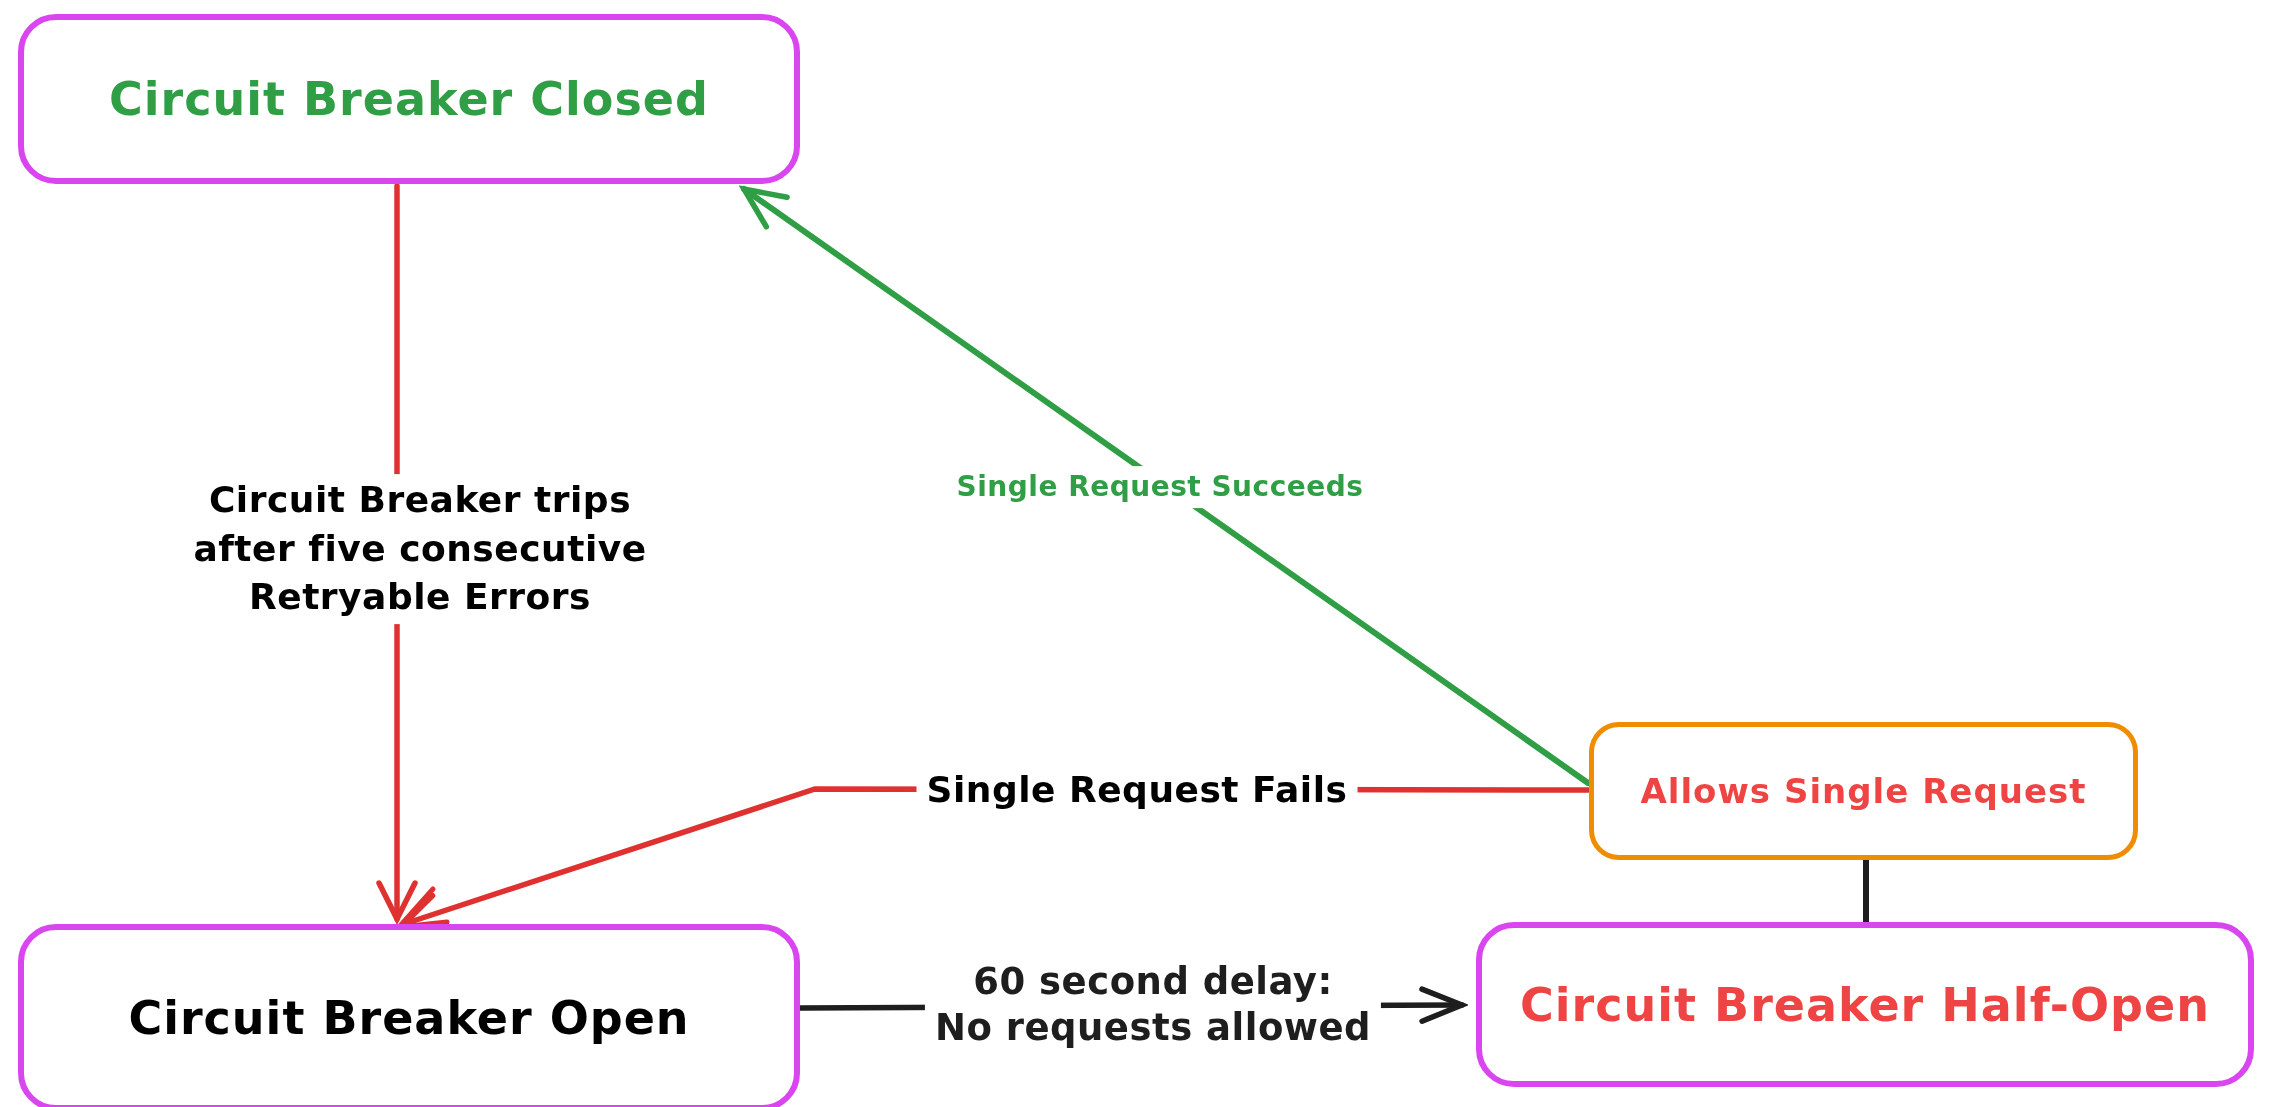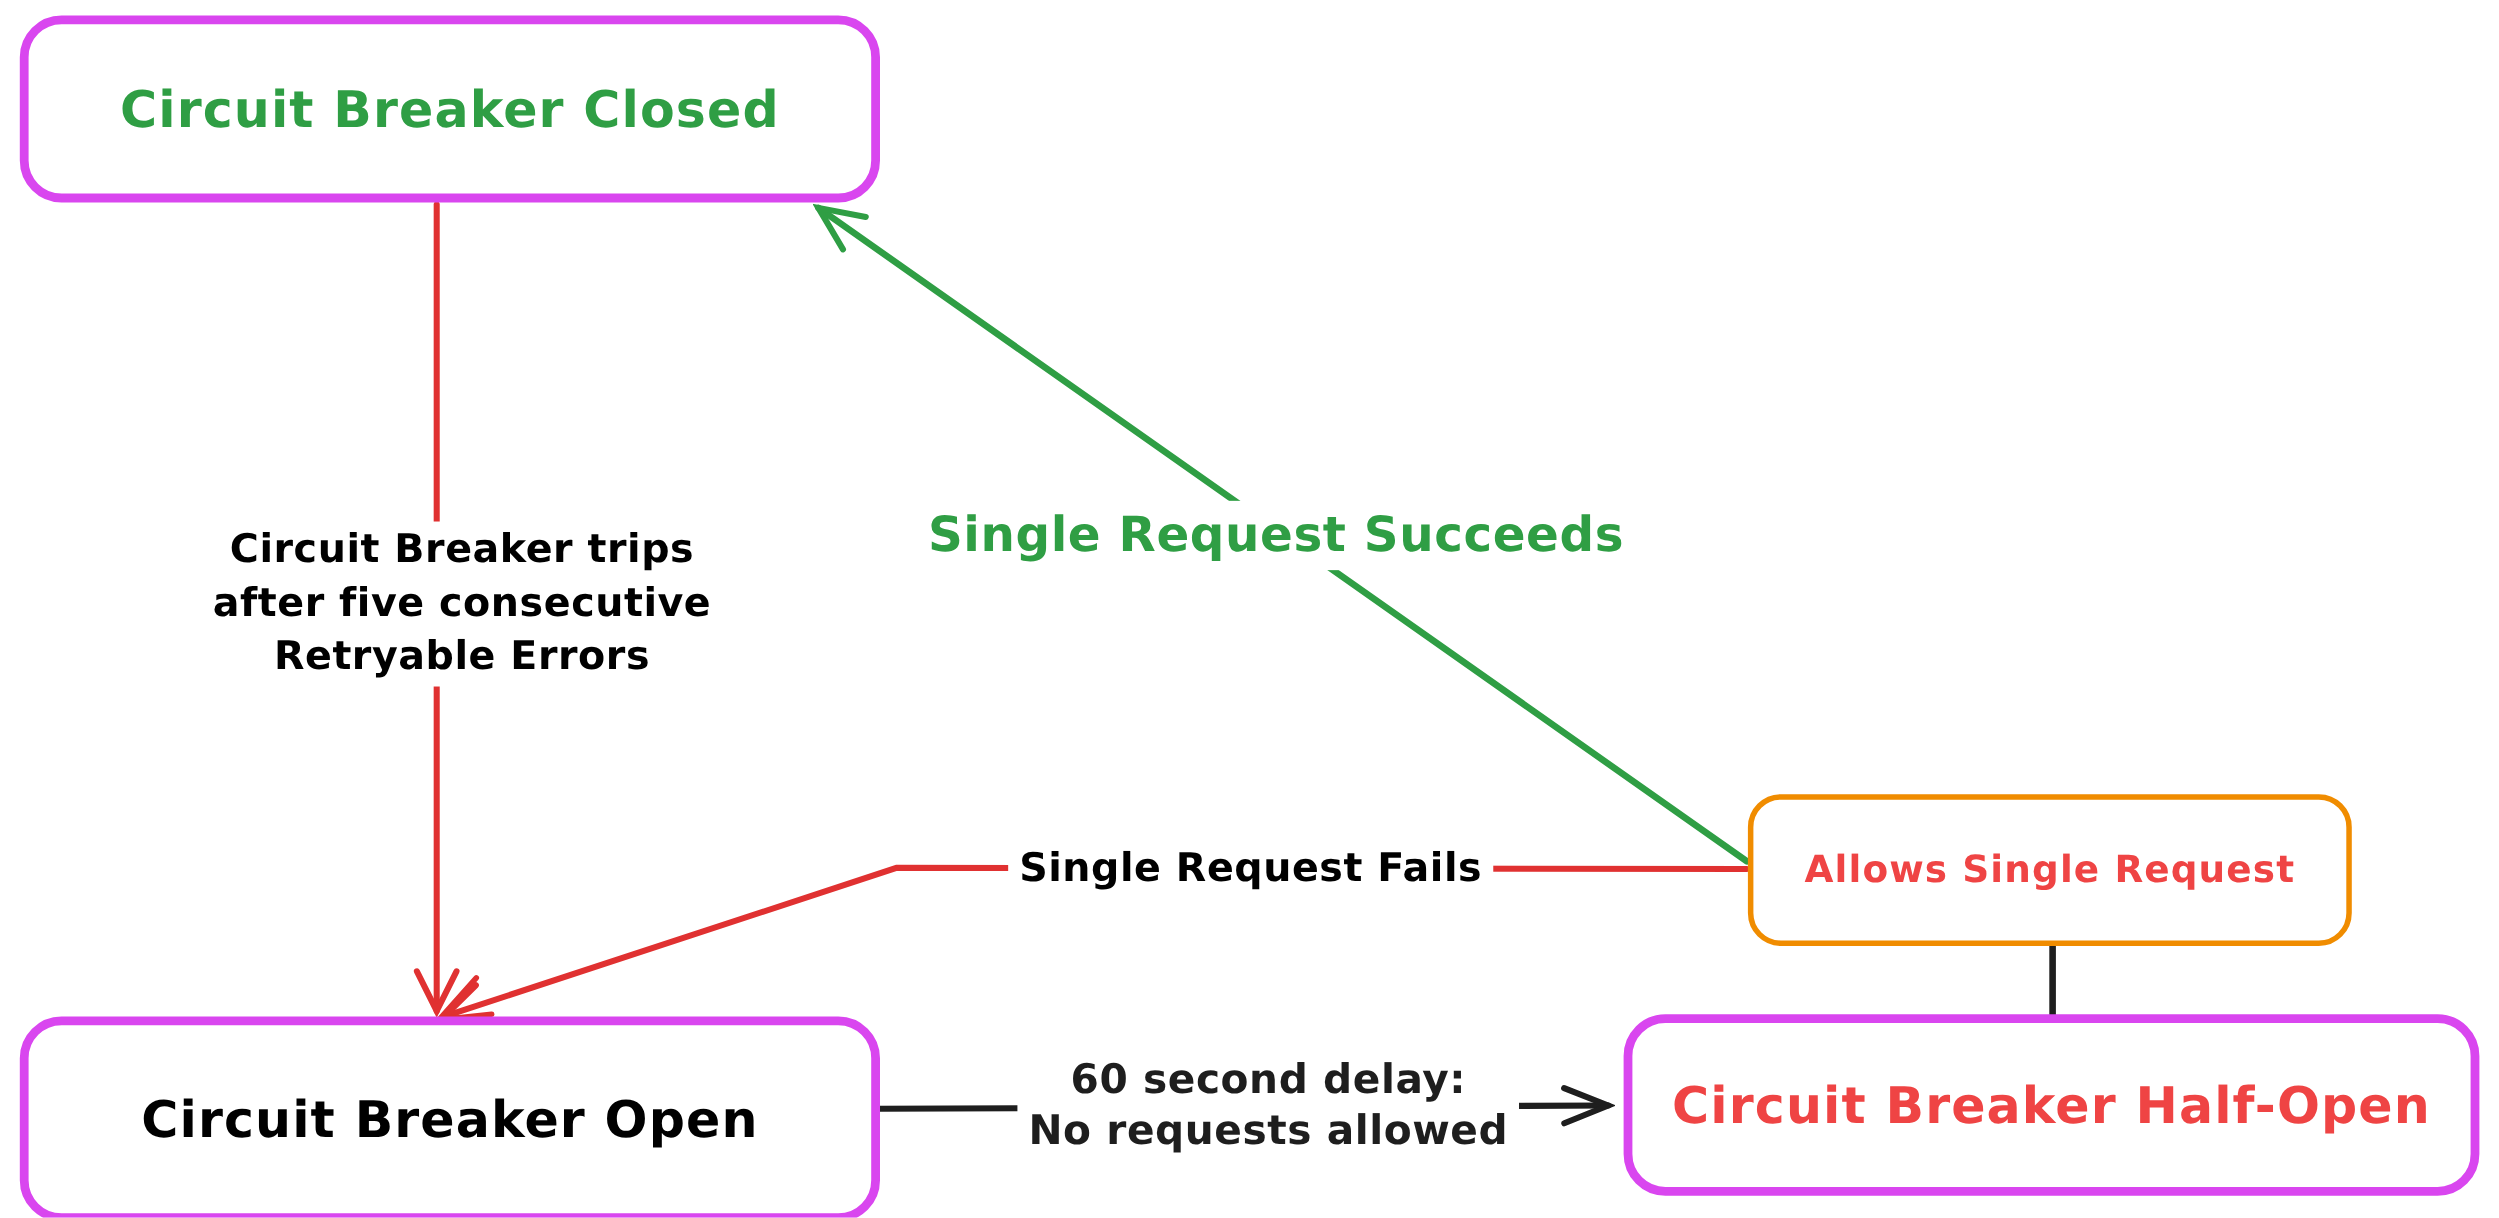--- a/index.html
+++ b/index.html
@@ -23,21 +23,21 @@
   .node {
     position: absolute;
     display: flex;
     align-items: center;
     justify-content: center;
     background: #ffffff;
     box-sizing: border-box;
     text-align: center;
   }
   .node.black-border {
-    border: 8px solid #d946ef;
+    border: 6px solid #d946ef;
     border-radius: 38px;
   }
   .node.orange-border {
     border: 5px solid #f08c00;
     border-radius: 30px;
   }
   .node-title {
     font-size: 46px;
     font-weight: bold;
     letter-spacing: 1px;
@@ -60,21 +60,21 @@
     background: #ffffff;
     text-align: center;
     font-size: 36px;
     font-weight: bold;
     letter-spacing: 0.5px;
     line-height: 1.35;
     padding: 2px 10px;
     white-space: nowrap;
   }
   .label-trip     { left: 420px;  top: 549px; }
-  .label-succeeds { left: 1160px; top: 487px; font-size: 44px; }
+  .label-succeeds { left: 1160px; top: 487px; font-size: 28px; }
   .label-fails    { left: 1137px; top: 790px; }
   .label-delay    { left: 1153px; top: 1005px; font-size: 37px; line-height: 1.25; }
 </style>
 </head>
 <body>
 
 <div id="canvas">
 
   <svg id="edge-layer" viewBox="0 0 2272 1107" xmlns="http://www.w3.org/2000/svg">
     <defs>

